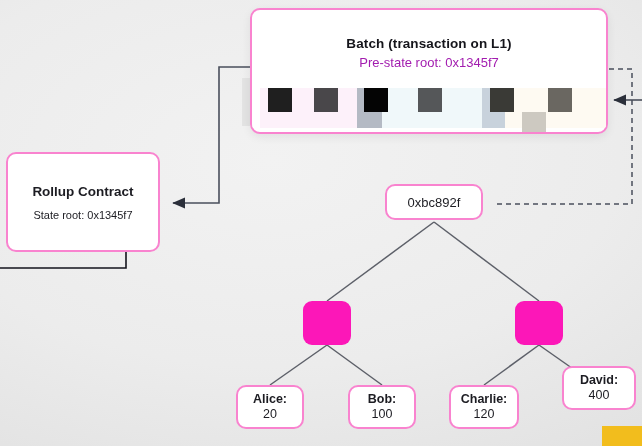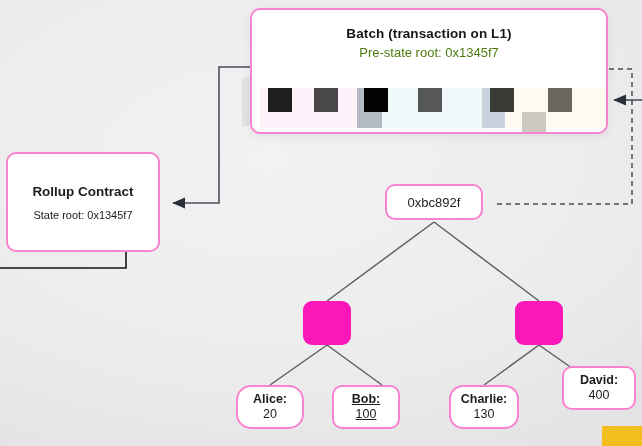--- a/index.html
+++ b/index.html
@@ -21,23 +21,23 @@
   .card .sub{font-weight:400;}
 
   
   #batch-box{
     left:250px;top:8px;width:358px;height:126px;
     border-radius:10px;border:2px solid #f983cf;
     background:#fff;overflow:hidden;
     display:block;padding:0;
     box-shadow:0 3px 10px rgba(0,0,0,.07);
   }
-  #batch-text{padding-top:16px;text-align:center;}
+  #batch-text{padding-top:26px;text-align:center;}
   #batch-title{font-size:13.5px;font-weight:700;letter-spacing:.1px;color:#15151b;}
-  #batch-pre,#batch-post{font-size:13px;color:#4d7c0f;margin-top:4px;white-space:nowrap;}
+  #batch-pre,#batch-post{font-size:13px;color:#a21caf;margin-top:4px;white-space:nowrap;}
   #batch-post{margin-top:3px;}
 
   
   #data-strip{
     position:absolute;left:0;right:0;top:78px;height:40px;
     background:#ffffff;
   }
   #data-strip .band{position:absolute;top:0;bottom:0;}
   #data-strip .cell{position:absolute;top:0;width:24px;height:24px;}
   #data-strip .cell.low{top:24px;}
@@ -59,23 +59,23 @@
     position:absolute;width:48px;height:44px;border-radius:9px;
     background:#fc17b8;
   }
   #inner-left{left:303px;top:301px;}
   #inner-right{left:515px;top:301px;}
 
   
   .leaf{width:68px;height:44px;}
   .leaf .title{font-size:12.5px;line-height:15px;}
   .leaf .sub{font-size:12.5px;line-height:15px;}
-  #leaf-alice{left:236px;top:385px;border-radius:15px;}
-  #leaf-bob{left:332px;top:385px;text-decoration:underline;}
-  #leaf-charlie{left:449px;top:385px;width:70px;border-radius:14px;}
+  #leaf-alice{left:236px;top:385px;}
+  #leaf-bob{left:348px;top:385px;}
+  #leaf-charlie{left:449px;top:385px;width:70px;}
   #leaf-david{left:562px;top:366px;width:74px;}
 
   
   #yellow-corner{position:absolute;left:602px;top:426px;width:40px;height:20px;background:#f2bd1d;}
 
   svg#wires{position:absolute;inset:0;width:642px;height:446px;pointer-events:none;}
 </style>
 </head>
 <body>
 
@@ -146,21 +146,21 @@
   <div id="leaf-alice" class="card leaf">
     <div class="title">Alice:</div>
     <div class="sub">20</div>
   </div>
   <div id="leaf-bob" class="card leaf">
     <div class="title">Bob:</div>
     <div class="sub">100</div>
   </div>
   <div id="leaf-charlie" class="card leaf">
     <div class="title">Charlie:</div>
-    <div class="sub">130</div>
+    <div class="sub">120</div>
   </div>
   <div id="leaf-david" class="card leaf">
     <div class="title">David:</div>
     <div class="sub">400</div>
   </div>
 
   <div id="yellow-corner"></div>
 </div>
 
 </body></html>

